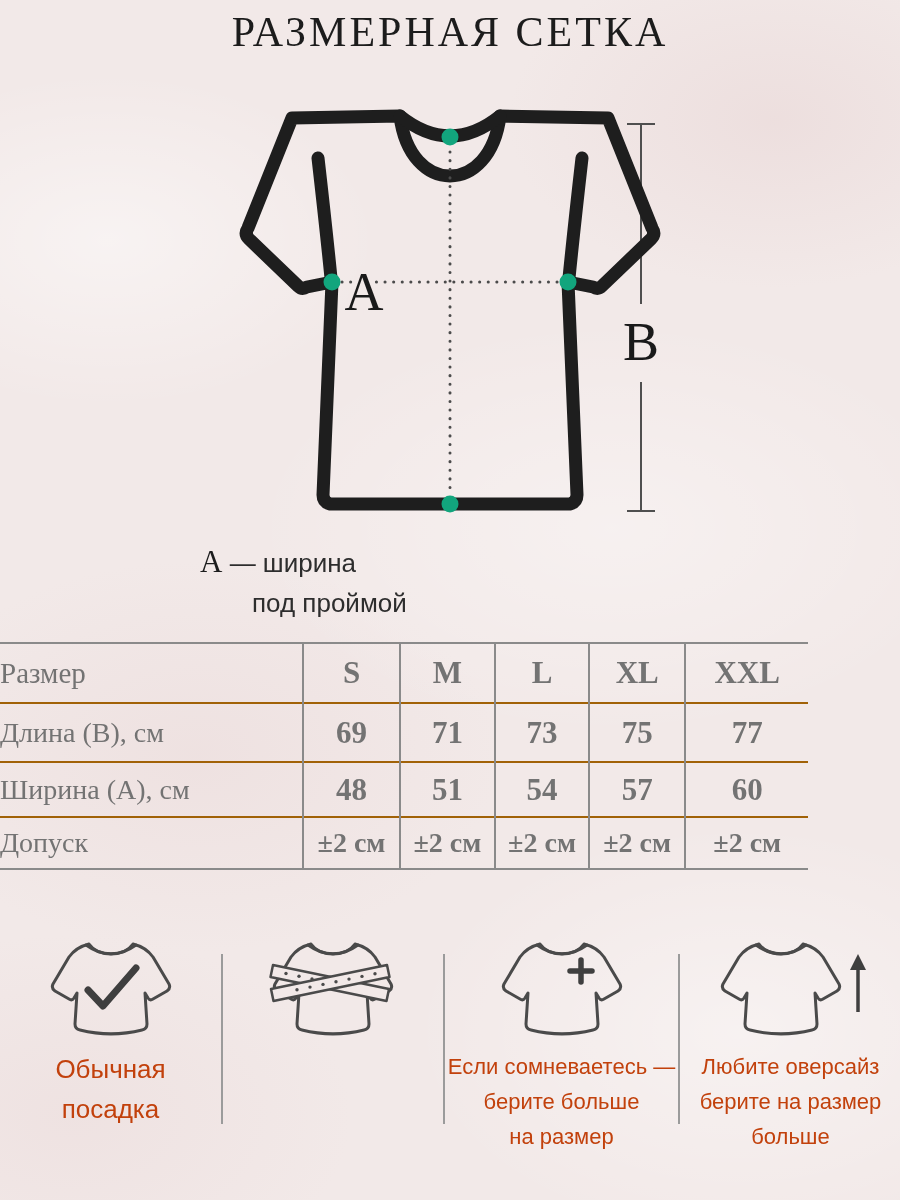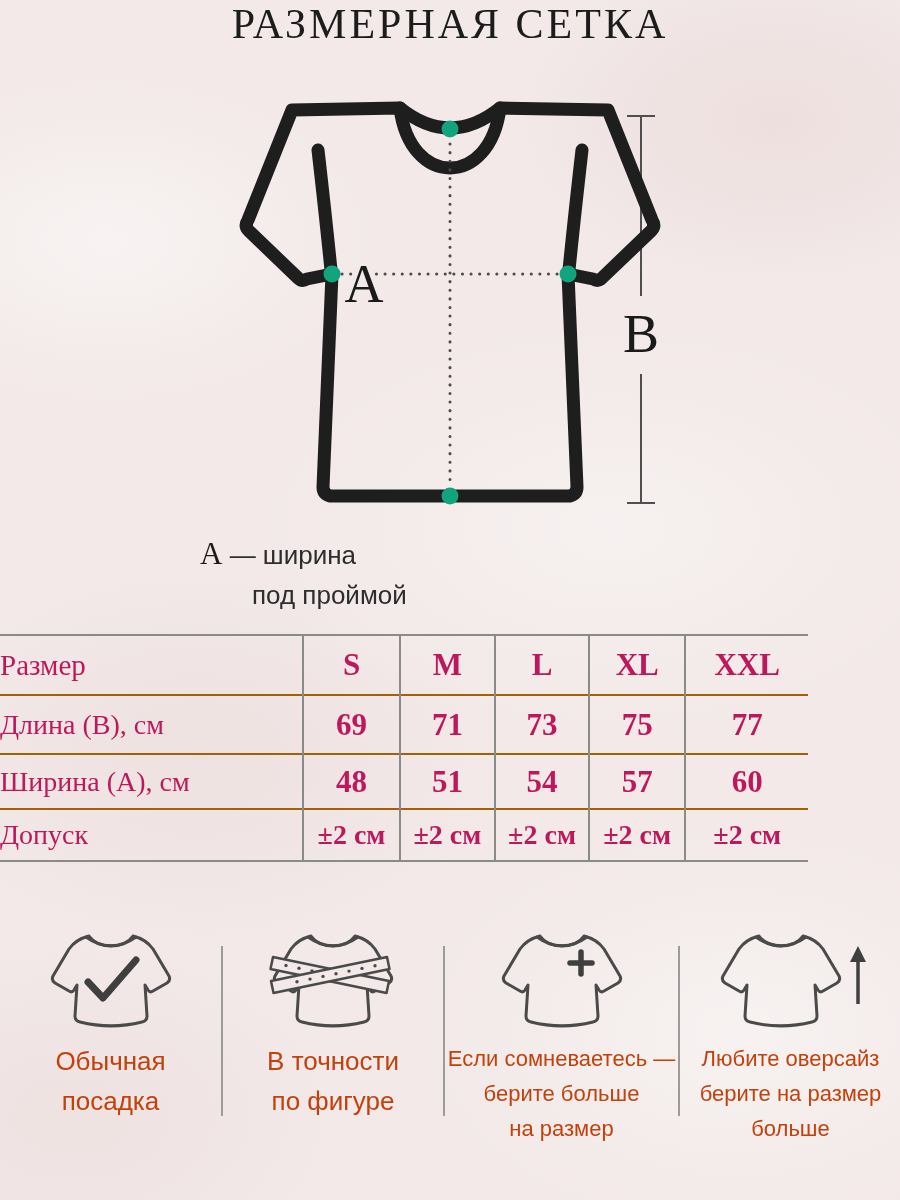--- a/index.html
+++ b/index.html
@@ -12,37 +12,37 @@
       radial-gradient(ellipse 380px 240px at 86% 10%, rgba(229,207,207,.40), rgba(229,207,207,0) 70%),
       radial-gradient(ellipse 520px 300px at 68% 44%, rgba(255,255,255,.35), rgba(255,255,255,0) 70%),
       radial-gradient(ellipse 430px 280px at 22% 63%, rgba(231,211,211,.35), rgba(231,211,211,0) 70%),
       radial-gradient(ellipse 470px 300px at 82% 86%, rgba(255,255,255,.40), rgba(255,255,255,0) 70%),
       radial-gradient(ellipse 400px 260px at 8% 93%, rgba(232,213,213,.35), rgba(232,213,213,0) 70%);
   }
 
   .title{
     font-family:"Liberation Serif","DejaVu Serif",serif;
     font-size:42px;letter-spacing:3px;text-align:center;
-    color:#1c1c1c;line-height:48px;
+    padding-top:8px;color:#1c1c1c;line-height:48px;
   }
 
   .diagram-wrap{width:440px;margin:42px auto 0;}
 
   
   .legend{position:relative;height:80px;font-size:26px;color:#2d2d2d;}
   .legend .letter{font-family:"Liberation Serif","DejaVu Serif",serif;font-size:31px;color:#1c1c1c;}
   .legend-a{position:absolute;left:200px;top:0;}
   .legend-b{position:absolute;left:506px;top:0;}
   .legend .line1{line-height:40px;}
   .legend .line2{line-height:40px;padding-left:52px;}
 
   
   table.size-table{
     width:808px;border-collapse:collapse;margin-top:20px;
-    font-family:"Liberation Serif","DejaVu Serif",serif;color:#be185d;
+    font-family:"Liberation Serif","DejaVu Serif",serif;color:#737373;
     border-top:2px solid #8a8a8a;border-bottom:2px solid #8a8a8a;
   }
   table.size-table td{padding:0;vertical-align:middle;}
   table.size-table tr.r-hdr{height:60px;}
   table.size-table tr.r-1{height:59px;}
   table.size-table tr.r-2{height:55px;}
   table.size-table tr.r-3{height:52px;padding-left:48px;}
   table.size-table tr:not(:first-child) td{border-top:2px solid #a16207;}
   td.lbl{padding-left:30px;font-size:28px;}
   td.sz{border-left:2px solid #8a8a8a;text-align:center;}
@@ -192,24 +192,20 @@
           <path d="M13,57 L129,33 L131.5,45 L15.5,69 Z" fill="#f2e9e8" stroke="#4a4a4a" stroke-width="2.5" stroke-linejoin="round"></path>
           <circle cx="39" cy="57.8" r="1.7" fill="#4a4a4a"></circle>
             <circle cx="52" cy="55.1" r="1.7" fill="#4a4a4a"></circle>
           <circle cx="65" cy="52.4" r="1.7" fill="#4a4a4a"></circle>
             <circle cx="78" cy="49.8" r="1.7" fill="#4a4a4a"></circle>
           <circle cx="91" cy="47.1" r="1.7" fill="#4a4a4a"></circle>
             <circle cx="104" cy="44.4" r="1.7" fill="#4a4a4a"></circle>
           <circle cx="117" cy="41.7" r="1.7" fill="#4a4a4a"></circle>
         </g>
       </svg>
-      <div class="cap cap-big">
-        <div>В точности</div>
-        <div>по фигуре</div>
-      </div>
     </div>
 
     <div class="vdivider"></div>
 
     <div class="fit-item w3">
       <svg width="150" height="105" viewBox="0 0 150 105">
         <use href="#tee-shape" width="150" height="110"></use>
         <g stroke="#3f3f3f" stroke-width="5.5" stroke-linecap="round">
           <line x1="94" y1="28" x2="94" y2="50"></line>
           <line x1="83" y1="39" x2="105" y2="39"></line>

